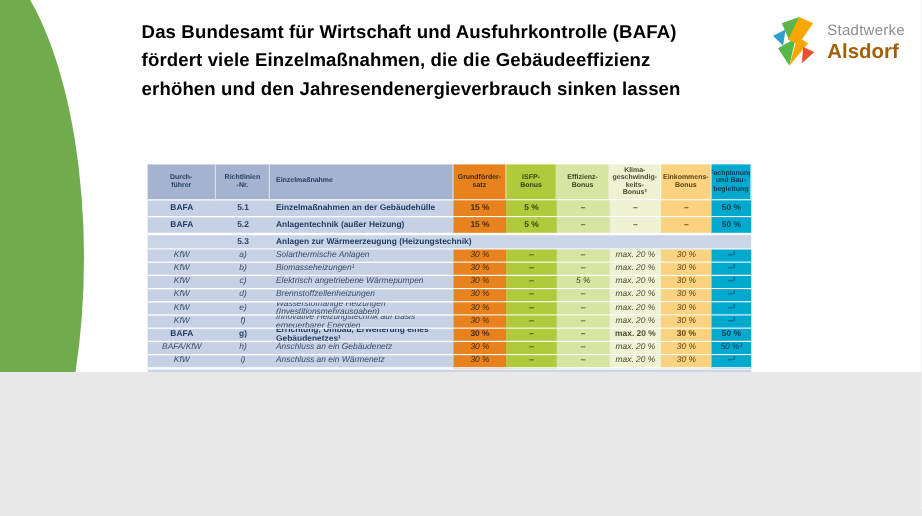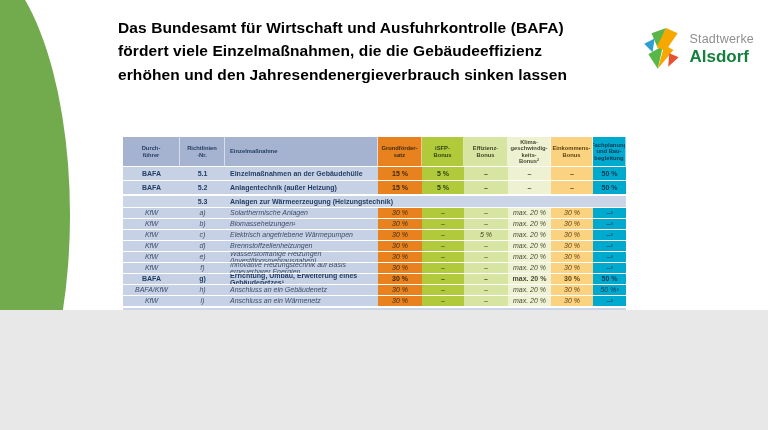--- a/index.html
+++ b/index.html
@@ -5,24 +5,24 @@
   html,body{margin:0;padding:0;background:#e8e8e8;}
   .slide{position:relative;width:768px;height:310px;background:#ffffff;overflow:hidden;
          font-family:"Liberation Sans",sans-serif;}
   
   .green-shape{position:absolute;left:-135px;top:-45px;width:205px;height:520px;
                background:#71ab4d;border-radius:50%;}
   
   .title{position:absolute;left:118px;top:16px;width:510px;font-size:15.5px;font-weight:700;
          color:#000;line-height:1.5;white-space:pre-line;letter-spacing:.1px;}
   
-  .logo{position:absolute;top:26px;right:14px;display:flex;align-items:center;gap:5px;}
+  .logo{position:absolute;top:12px;right:14px;display:flex;align-items:center;gap:5px;}
   .logo-text{display:flex;flex-direction:column;line-height:1;}
   .logo-top{font-size:12.5px;color:#8f8f8f;letter-spacing:.2px;}
-  .logo-bottom{font-size:17px;color:#15803d;font-weight:700;margin-top:2px;}
+  .logo-bottom{font-size:17px;color:#a16207;font-weight:700;margin-top:2px;}
   
   .tbl{position:absolute;left:123px;top:137px;width:503px;font-size:7px;color:#1e3a5f;}
   .trow{display:grid;grid-template-columns:57px 45px 153px 44px 42px 44px 43px 42px 33px;}
   .cell{box-sizing:border-box;display:flex;align-items:center;justify-content:center;
         text-align:center;border-bottom:1px solid #fff;padding:0 2px;overflow:hidden;
         line-height:1.05;}
   .c2{justify-content:flex-start;text-align:left;padding-left:5px;}
   .hrow .cell{height:30px;background:#a6b3d0;font-weight:700;font-size:5.8px;
               white-space:pre-line;border-right:1px solid rgba(255,255,255,.55);}
   .hrow .c3{background:#e8821f;color:#3d2a10;}

